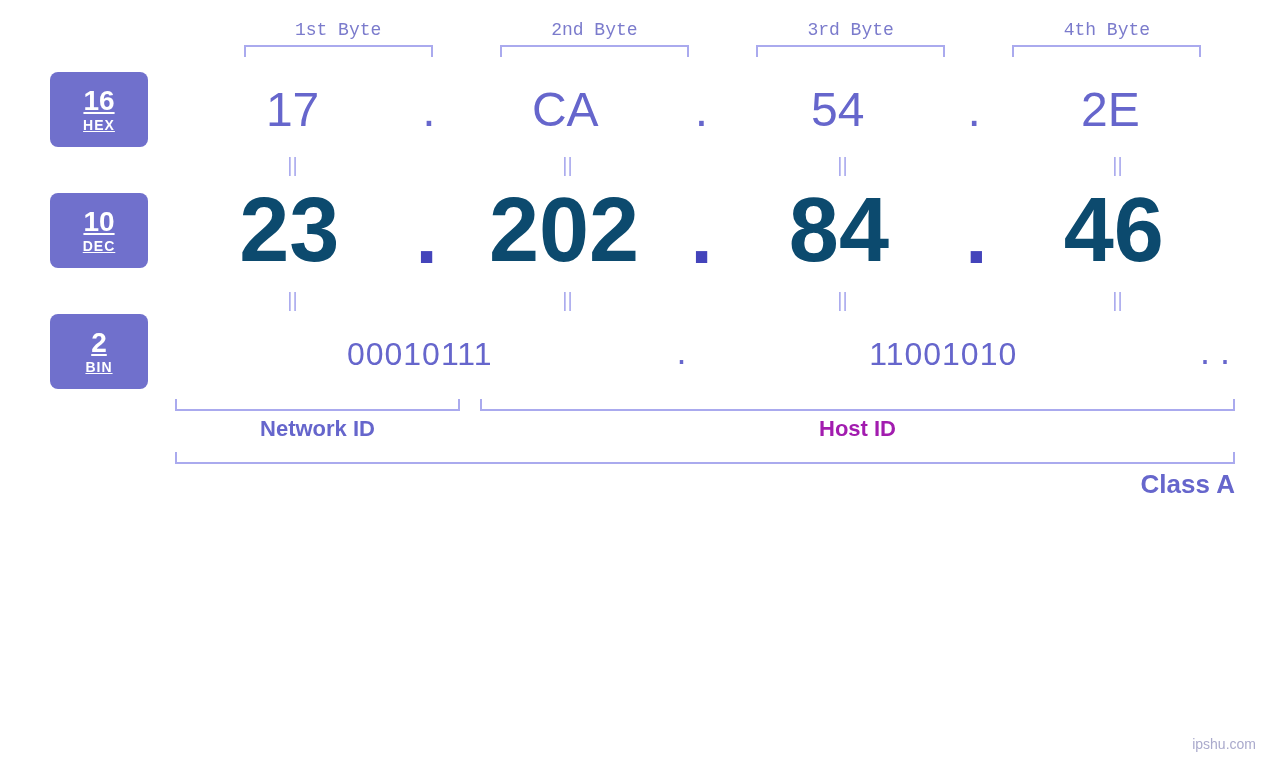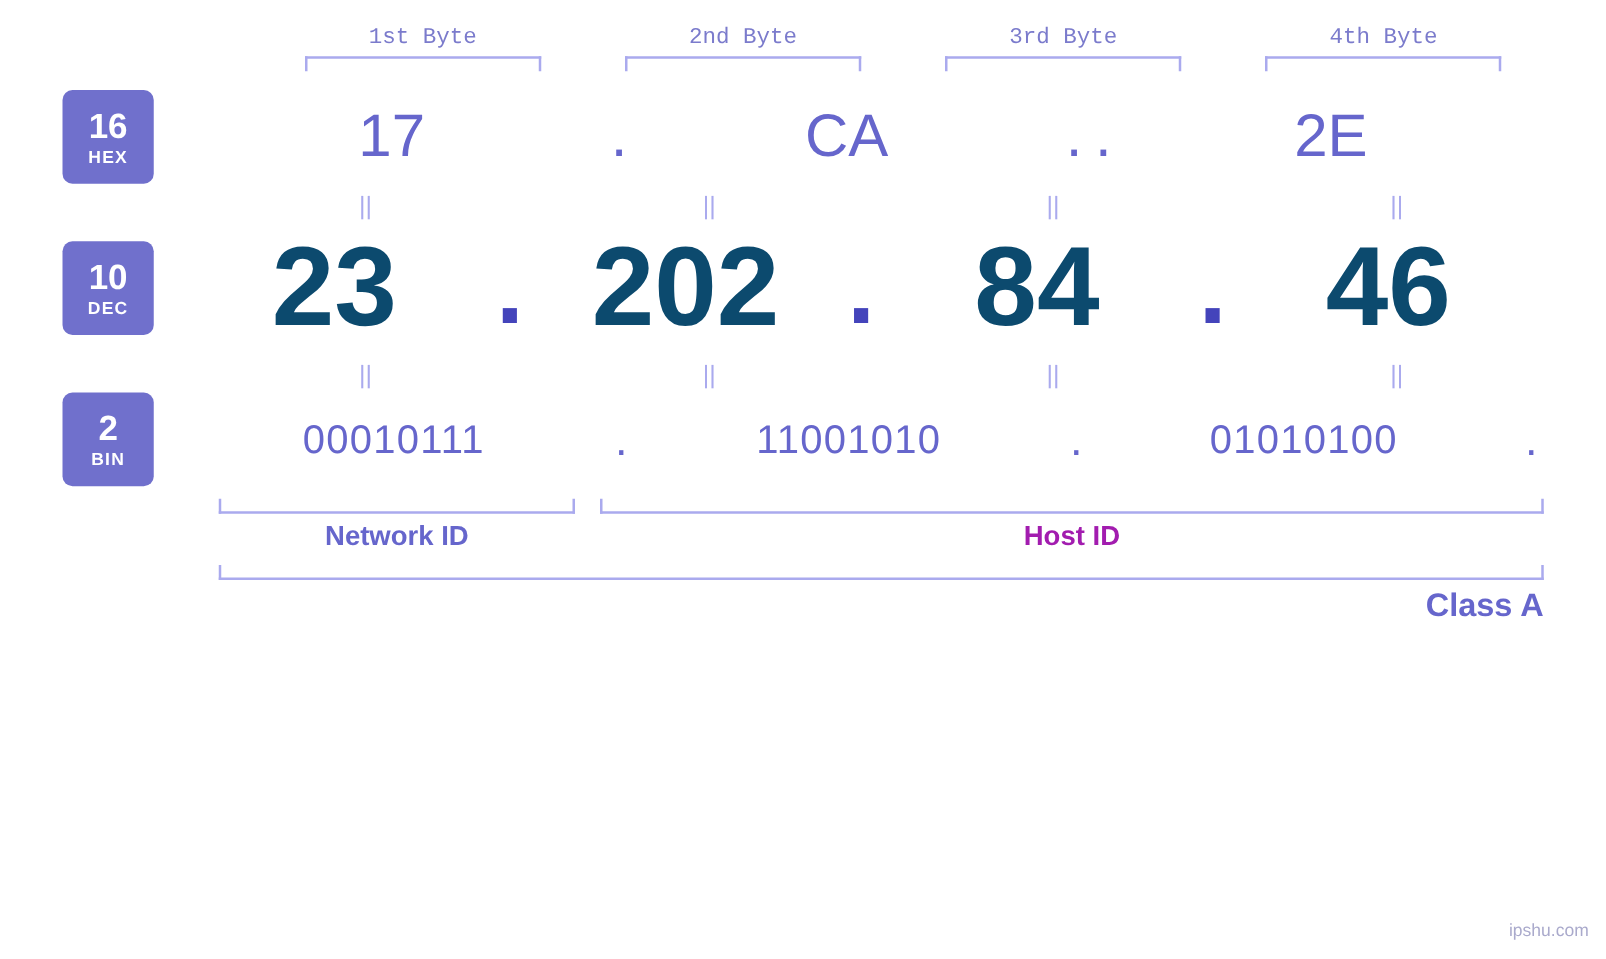--- a/index.html
+++ b/index.html
@@ -72,50 +72,51 @@
     
     .base-row {
       display: flex;
       align-items: center;
       width: 100%;
       margin-bottom: 5px;
     }
 
     
     .base-badge {
-      width: 73px;
+      width: 98px;
       height: 75px;
       background: #7070cc;
       border-radius: 8px;
       display: flex;
       flex-direction: column;
       align-items: center;
       justify-content: center;
       color: white;
       flex-shrink: 0;
       margin-right: 20px;
+      text-decoration: underline;
     }
 
     .base-badge .base-num {
       font-size: 28px;
       font-weight: bold;
       line-height: 1.1;
     }
 
     .base-badge .base-label {
       font-size: 14px;
       font-weight: 600;
       letter-spacing: 1px;
     }
 
     
     .values-row {
       display: flex;
       flex: 1;
-      align-items: center;
+      align-items: flex-end;
     }
 
     .byte-value {
       flex: 1;
       text-align: center;
       color: #6666cc;
     }
 
     .byte-value.hex {
       font-size: 48px;
@@ -244,21 +245,21 @@
       color: #6666cc;
       font-size: 26px;
       font-weight: 600;
       margin-top: 5px;
     }
 
     
     .watermark {
       position: absolute;
       bottom: 15px;
-      right: 14px;
+      right: 29px;
       color: #aaaacc;
       font-size: 14px;
     }
 
     
     .eq-dot {
       color: #aaaaee;
       font-size: 20px;
       text-align: center;
       flex-shrink: 0;
@@ -295,20 +296,21 @@
   <div class="base-row">
     <div class="base-badge">
       <span class="base-num">16</span>
       <span class="base-label">HEX</span>
     </div>
     <div class="values-row">
       <div class="byte-value hex">17</div>
       <div class="dot-separator">.</div>
       <div class="byte-value hex">CA</div>
       <div class="dot-separator">.</div>
+      <div class="byte-value hex">54</div>
       <div class="dot-separator">.</div>
       <div class="byte-value hex">2E</div>
     </div>
   </div>
 
   <div class="equals-row">
     <div class="equals-cell">||</div>
     <div class="eq-dot"></div>
     <div class="equals-cell">||</div>
     <div class="eq-dot"></div>
@@ -346,21 +348,20 @@
   <div class="base-row">
     <div class="base-badge">
       <span class="base-num">2</span>
       <span class="base-label">BIN</span>
     </div>
     <div class="values-row">
       <div class="byte-value bin">00010111</div>
       <div class="dot-separator bin">.</div>
       <div class="byte-value bin">11001010</div>
       <div class="dot-separator bin">.</div>
-      <div class="byte-value bin">01010100</div>
       <div class="dot-separator bin">.</div>
     </div>
   </div>
 
   <div class="bottom-section">
     <div class="bottom-brackets-row">
       <div class="network-bracket"></div>
       <div class="host-bracket"></div>
     </div>
     <div class="bottom-labels-row">

